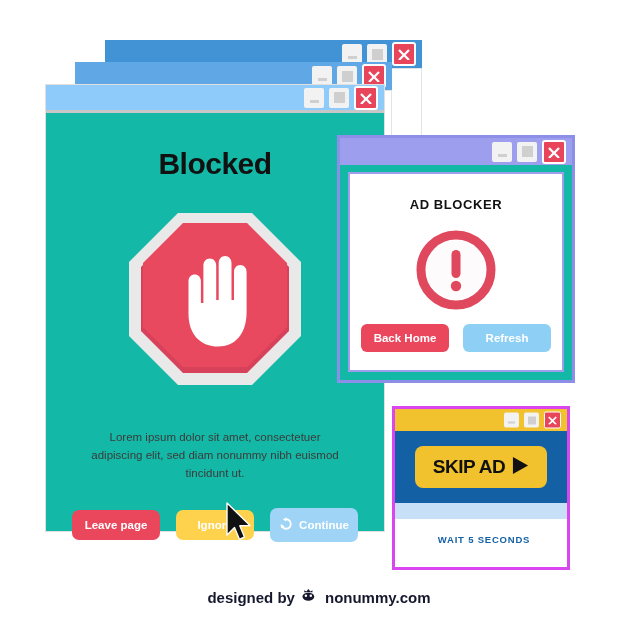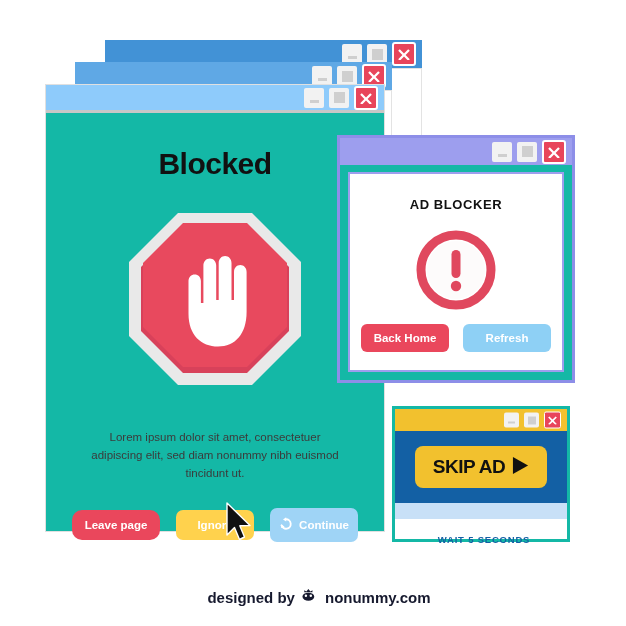--- a/index.html
+++ b/index.html
@@ -71,21 +71,21 @@
     align-items: center; gap: 16px;
   }
   .mbtn {
     border: none; border-radius: 7px; color: #ffffff;
     font-family: "Liberation Sans", sans-serif;
     font-size: 11.5px; font-weight: bold;
     padding: 9px 0; cursor: pointer;
     display: inline-flex; align-items: center; justify-content: center;
     gap: 6px;
   }
-  #btn-leave { background: #ea475c; width: 88px; border-radius: 10px; }
+  #btn-leave { background: #ea475c; width: 88px; }
   #btn-ignore { background: #ffd24d; width: 78px; color: #ffffff; }
   #btn-refresh { background: #9fd4f6; width: 88px; }
   #btn-refresh svg { width: 14px; height: 14px; }
 
   
   #adblock-window {
     left: 337px; top: 135px; width: 238px; height: 248px;
     background: #14b8a6;
     border: 3px solid #8d8ee8;
   }
@@ -111,22 +111,22 @@
     border: none; border-radius: 6px; color: #ffffff;
     font-family: "Liberation Sans", sans-serif;
     font-size: 11.5px; font-weight: bold;
     padding: 8px 0; width: 88px; cursor: pointer;
   }
   #btn-back-home { background: #ea475c; }
   #btn-continue { background: #8ed0f5; }
 
   
   #skipad-window {
-    left: 392px; top: 406px; width: 178px; height: 136px;
-    background: #ffffff; border: 3px solid #14b8a6;
+    left: 392px; top: 406px; width: 178px; height: 164px;
+    background: #ffffff; border: 3px solid #d946ef;
   }
   #skipad-titlebar {
     height: 22px; background: #f2c12e;
   }
   #skipad-titlebar .tb-btn { width: 15px; height: 15px; }
   #skipad-titlebar .tb-btn.min::after { width: 7px; height: 2px; margin-top: 5px; }
   #skipad-titlebar .tb-btn.max::after { width: 8px; height: 8px; }
   #skipad-titlebar .tb-btn.close {
     width: 17px; height: 17px; border-width: 1.5px; border-radius: 2px;
   }

